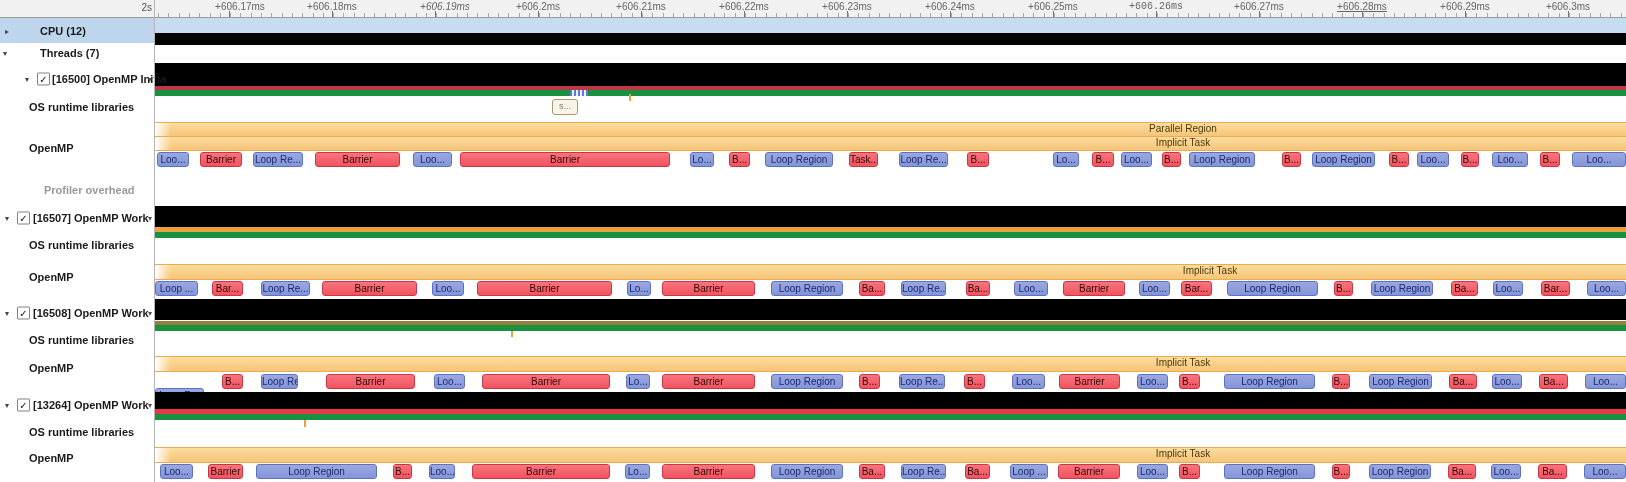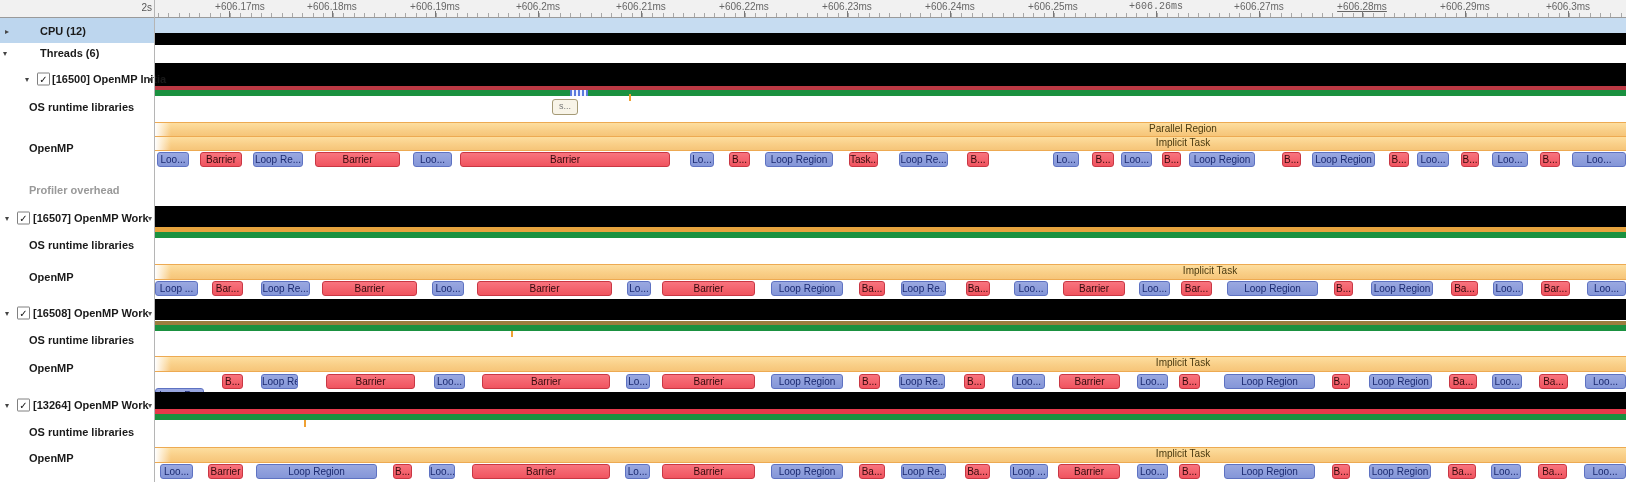--- a/index.html
+++ b/index.html
@@ -11,21 +11,21 @@
   .ruler-label{position:absolute;top:1px;transform:translateX(-50%);font-size:10px;color:#666;white-space:nowrap;}
   #ruler-left{position:absolute;top:2px;left:130px;width:22px;text-align:right;font-size:10px;color:#555;}
   .tick{position:absolute;width:1px;background:#8a8a8a;}
   .tick.minor{top:13px;height:4px;background:#a8a8a8;}
   .tick.major{top:11px;height:6px;background:#777;}
   
   #sidebar{position:absolute;left:0;top:18px;width:154px;height:464px;background:#fff;z-index:4;}
   #divider{position:absolute;left:154px;top:0;width:1px;height:482px;background:#b5b5b5;z-index:6;}
   .side-row{position:absolute;left:0;width:154px;font-size:11px;color:#1a1a1a;}
   .side-row.selected{background:#bdd6ee;}
-  .side-row.muted .lbl{color:#999;}
+  .side-row.muted .lbl{color:#999;margin-left:15px;}
   .side-row .lbl{position:absolute;top:50%;transform:translateY(-50%);white-space:nowrap;font-weight:bold;}
   .tri{position:absolute;top:50%;transform:translateY(-50%);font-size:8px;color:#444;}
   .cbx{position:absolute;top:50%;transform:translateY(-50%);width:11px;height:11px;background:#fff;
        border:1px solid #808080;border-radius:1px;font-size:10px;line-height:11px;text-align:center;color:#111;}
   .trail{position:absolute;right:2px;top:50%;transform:translateY(-50%);font-size:8px;color:#555;}
   
   #stage{position:absolute;left:0;top:0;width:1626px;height:482px;overflow:hidden;}
   .hl{position:absolute;left:0;right:0;background:#c6dcf1;}
   .bar{position:absolute;left:155px;right:0;background:#000;}
   .stripe{position:absolute;left:155px;right:0;}
@@ -171,21 +171,21 @@
       <div class="blk b" style="left: 1491px; top: 464px; width: 30px; height: 15px; line-height: 13px;">Loo...</div>
       <div class="blk r" style="left: 1538px; top: 464px; width: 29px; height: 15px; line-height: 13px;">Ba...</div>
       <div class="blk b" style="left: 1584px; top: 464px; width: 42px; height: 15px; line-height: 13px;">Loo...</div>
     </div>
   <div id="ruler">
     <div id="ruler-left">2s</div>
   <span class="ruler-label" style="left: 240px;">+606.17ms</span>
       <div class="tick major" style="left: 229px;"></div>
       <span class="ruler-label" style="left: 332px;">+606.18ms</span>
       <div class="tick major" style="left: 332px;"></div>
-      <span class="ruler-label" style="left: 435px;">+606.19ms</span>
+      <span class="ruler-label" style="left: 445px; font-style: italic;">+606.19ms</span>
       <div class="tick major" style="left: 435px;"></div>
       <span class="ruler-label" style="left: 538px;">+606.2ms</span>
       <div class="tick major" style="left: 538px;"></div>
       <span class="ruler-label" style="left: 641px;">+606.21ms</span>
       <div class="tick major" style="left: 641px;"></div>
       <span class="ruler-label" style="left: 744px;">+606.22ms</span>
       <div class="tick major" style="left: 744px;"></div>
       <span class="ruler-label" style="left: 847px;">+606.23ms</span>
       <div class="tick major" style="left: 847px;"></div>
       <span class="ruler-label" style="left: 950px;">+606.24ms</span>
@@ -346,21 +346,21 @@
       <div class="tick minor" style="left: 1610px;"></div>
       <div class="tick minor" style="left: 1621px;"></div>
     </div>
   <div id="sidebar">
       <div class="side-row selected" style="top: 0px; height: 25px;">
         <span class="tri" style="left: 5px;">▸</span>
         <span class="lbl" style="left: 40px;">CPU (12)</span>
       </div>
       <div class="side-row" style="top: 27px; height: 16px;">
         <span class="tri" style="left: 3px;">▾</span>
-        <span class="lbl" style="left: 40px;">Threads (6)</span>
+        <span class="lbl" style="left: 40px;">Threads (7)</span>
       </div>
       <div class="side-row" style="top: 52px; height: 17px;">
         <span class="tri" style="left: 25px;">▾</span>
         <span class="cbx" style="left: 37px;">✓</span>
         <span class="lbl" style="left: 52px;">[16500] OpenMP Initia</span>
         <span class="trail">▾</span>
       </div>
       <div class="side-row" style="top: 80px; height: 17px;">
         <span class="lbl" style="left: 29px;">OS runtime libraries</span>
       </div>

